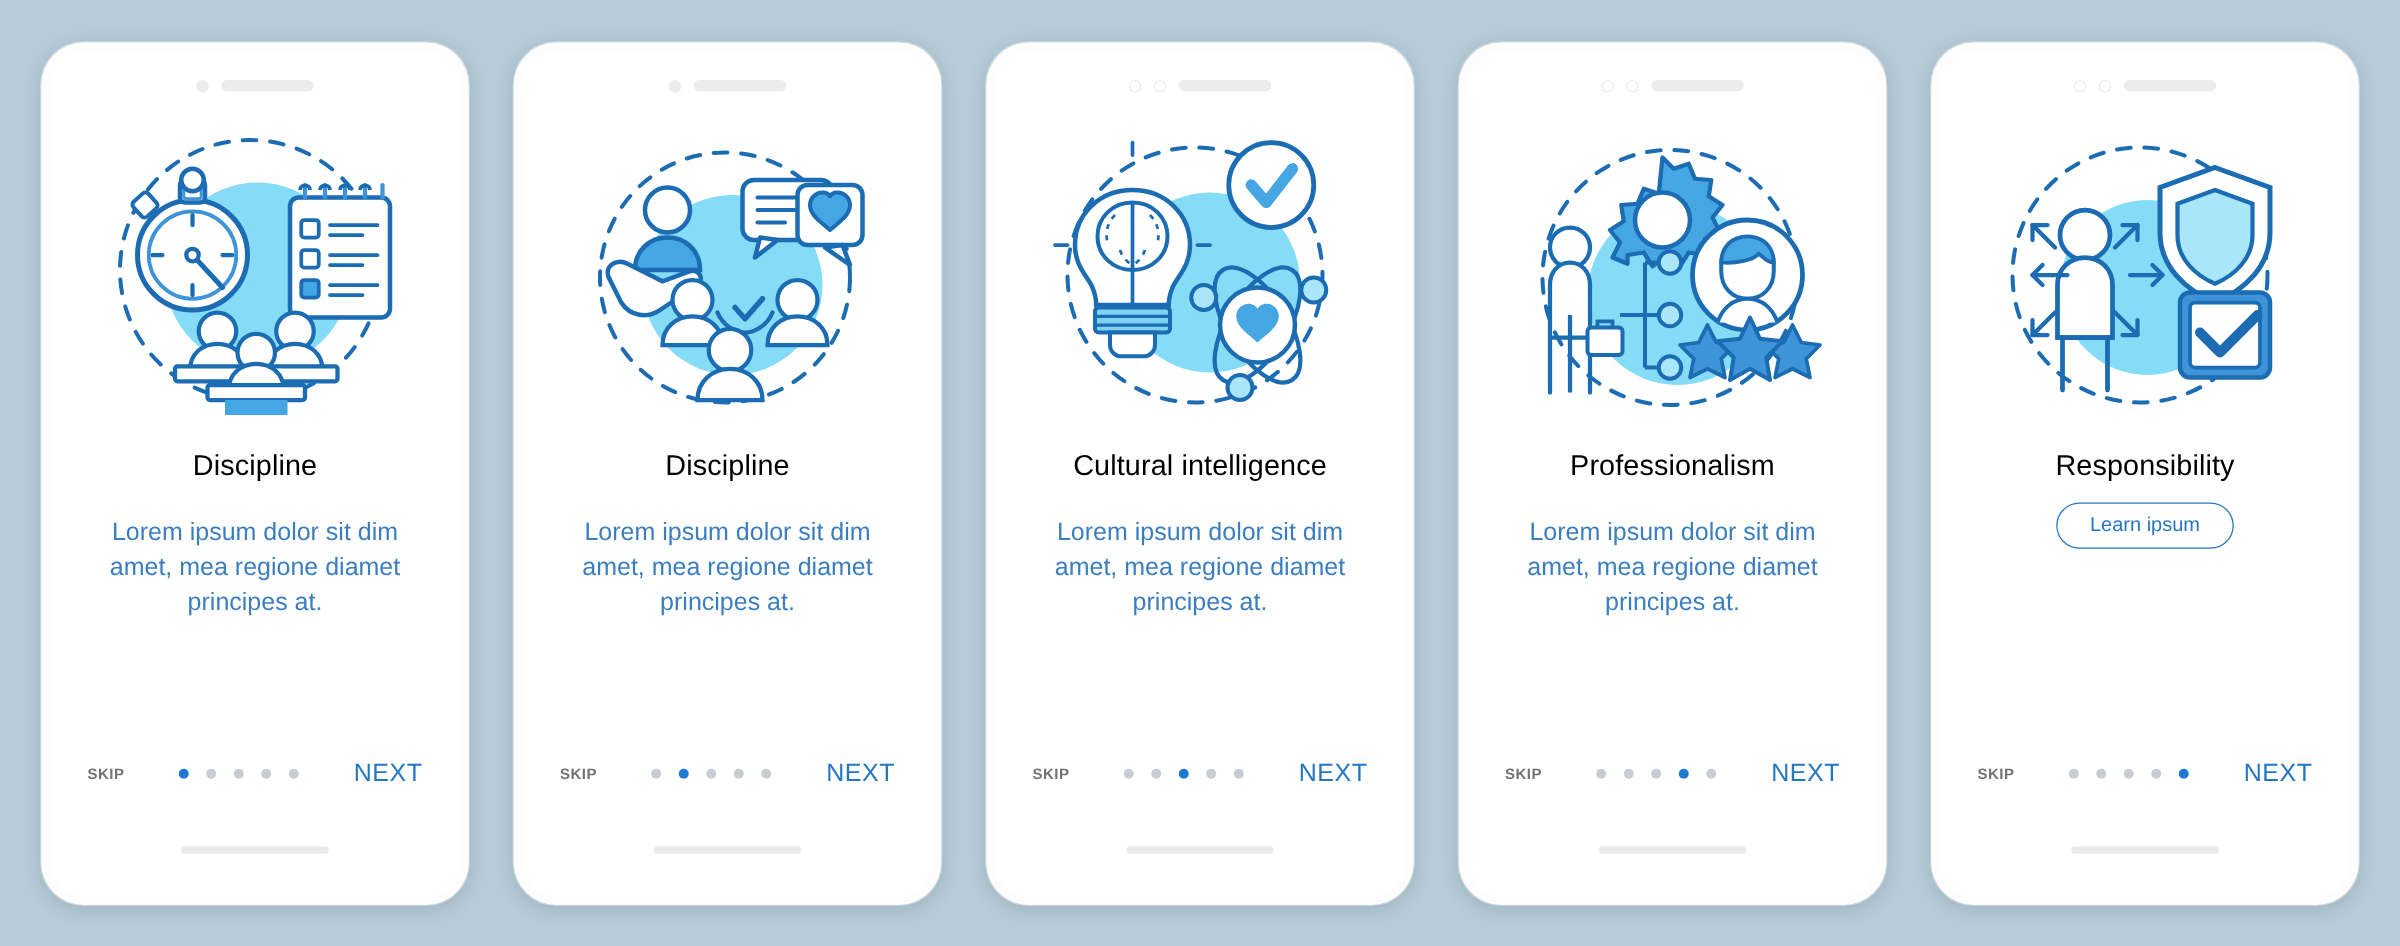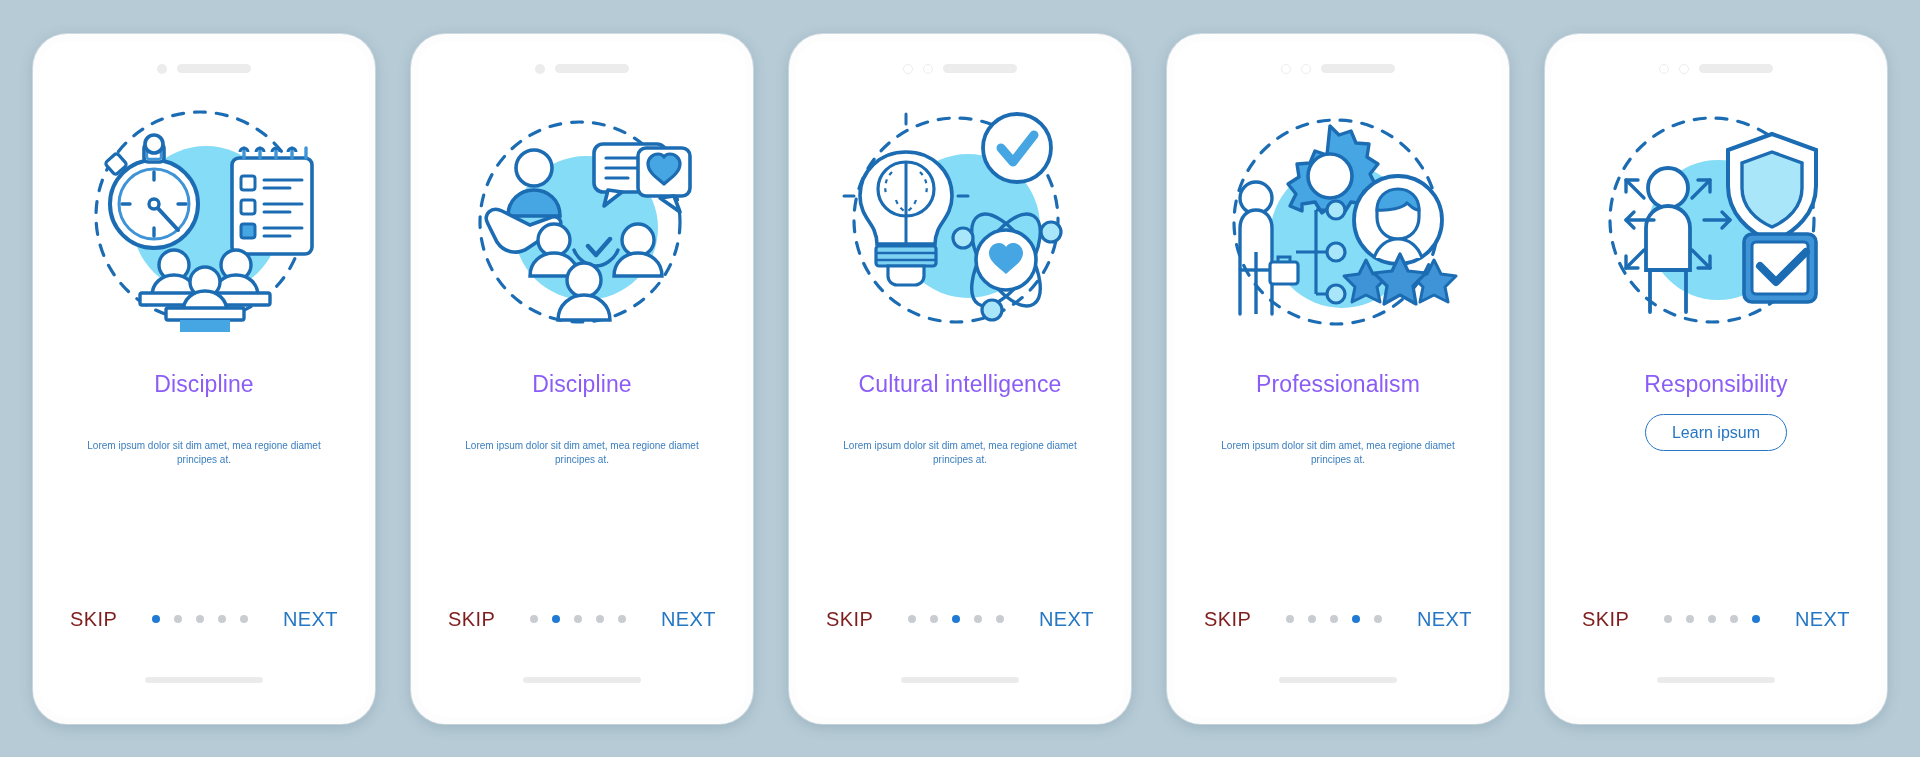--- a/index.html
+++ b/index.html
@@ -68,32 +68,32 @@
     display: flex;
     align-items: center;
     justify-content: center;
     margin-top: 6px;
   }
   .illus { width: 240px; height: 232px; display:block; }
 
   
   .title {
     font-size: 23px;
-    color: #8b5cf6;
+    color: #000000;
     font-weight: 400;
     text-align: center;
-    margin-top: 30px;
+    margin-top: 18px;
     letter-spacing: .1px;
   }
   .body-text {
-    font-size: 10px;
+    font-size: 20px;
     line-height: 1.42;
     color: #3a7ebf;
     text-align: center;
-    margin-top: 41px;
+    margin-top: 26px;
     width: 250px;
   }
   .learn-btn {
     margin-top: 16px;
     border: 1.8px solid #2577c4;
     color: #2577c4;
     background: transparent;
     border-radius: 22px;
     padding: 8px 26px;
     font-size: 16px;
@@ -105,24 +105,25 @@
   .nav {
     position: absolute;
     left: 0; right: 0;
     bottom: 86px;
     display: flex;
     align-items: center;
     justify-content: space-between;
     padding: 0 30px;
   }
   .skip {
-    font-size: 20px;
-    color: #7f1d1d;
+    font-size: 12px;
+    color: #737373;
     letter-spacing: .4px;
     cursor: pointer;
+    font-weight: bold;
   }
   .next {
     font-size: 20px;
     color: #2577c4;
     letter-spacing: .4px;
     cursor: pointer;
   }
   .dots { display: flex; align-items: center; gap: 14px; }
   .dot { width: 8px; height: 8px; border-radius: 50%; background: #c9cdd1; cursor: pointer; }
   .dot.active { background: #1f7ad4; }

